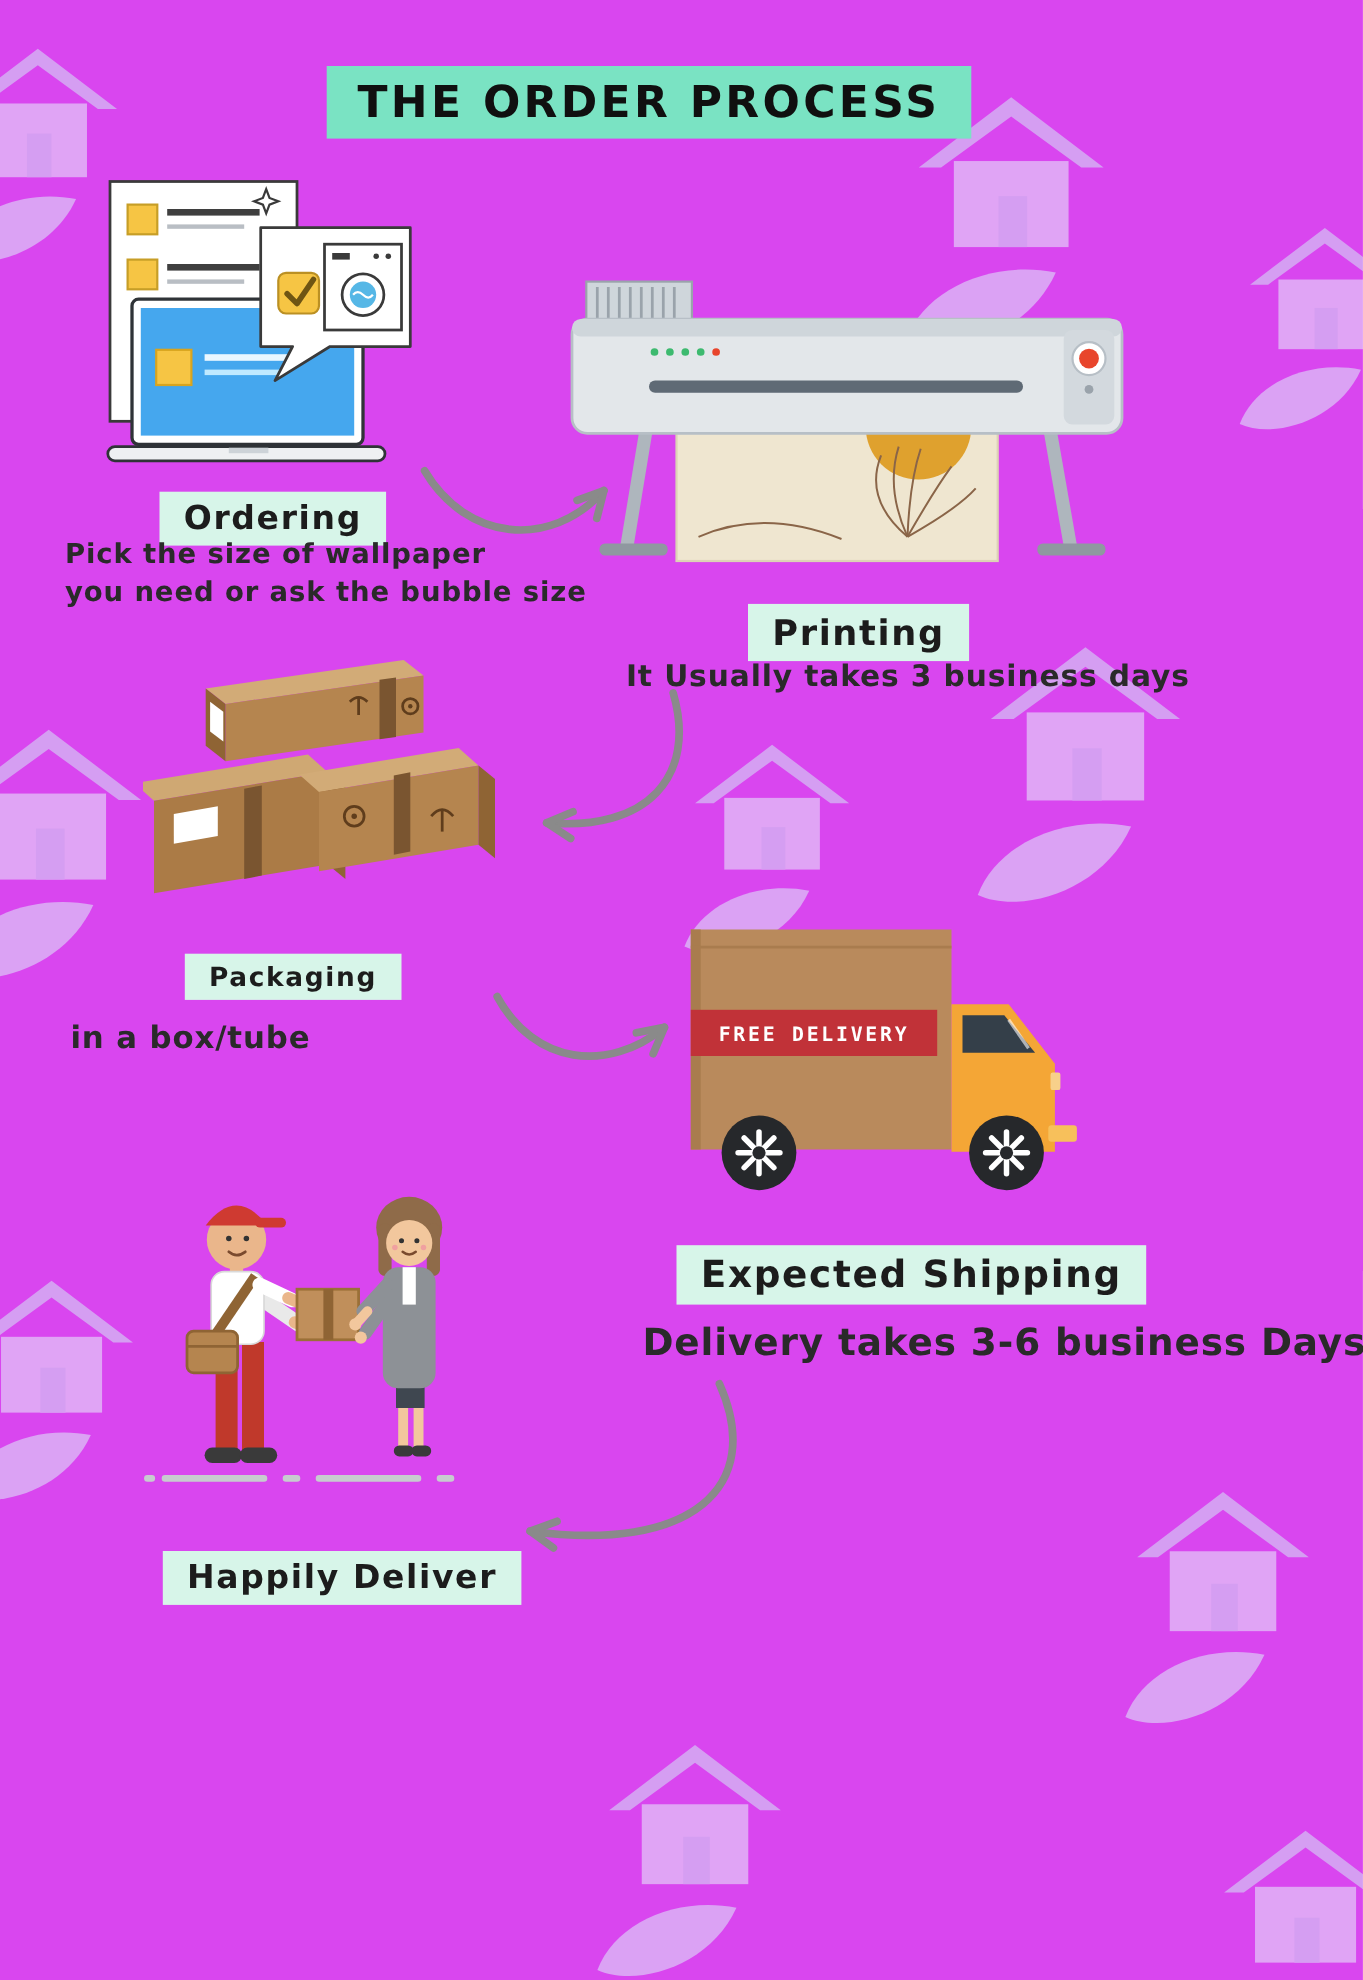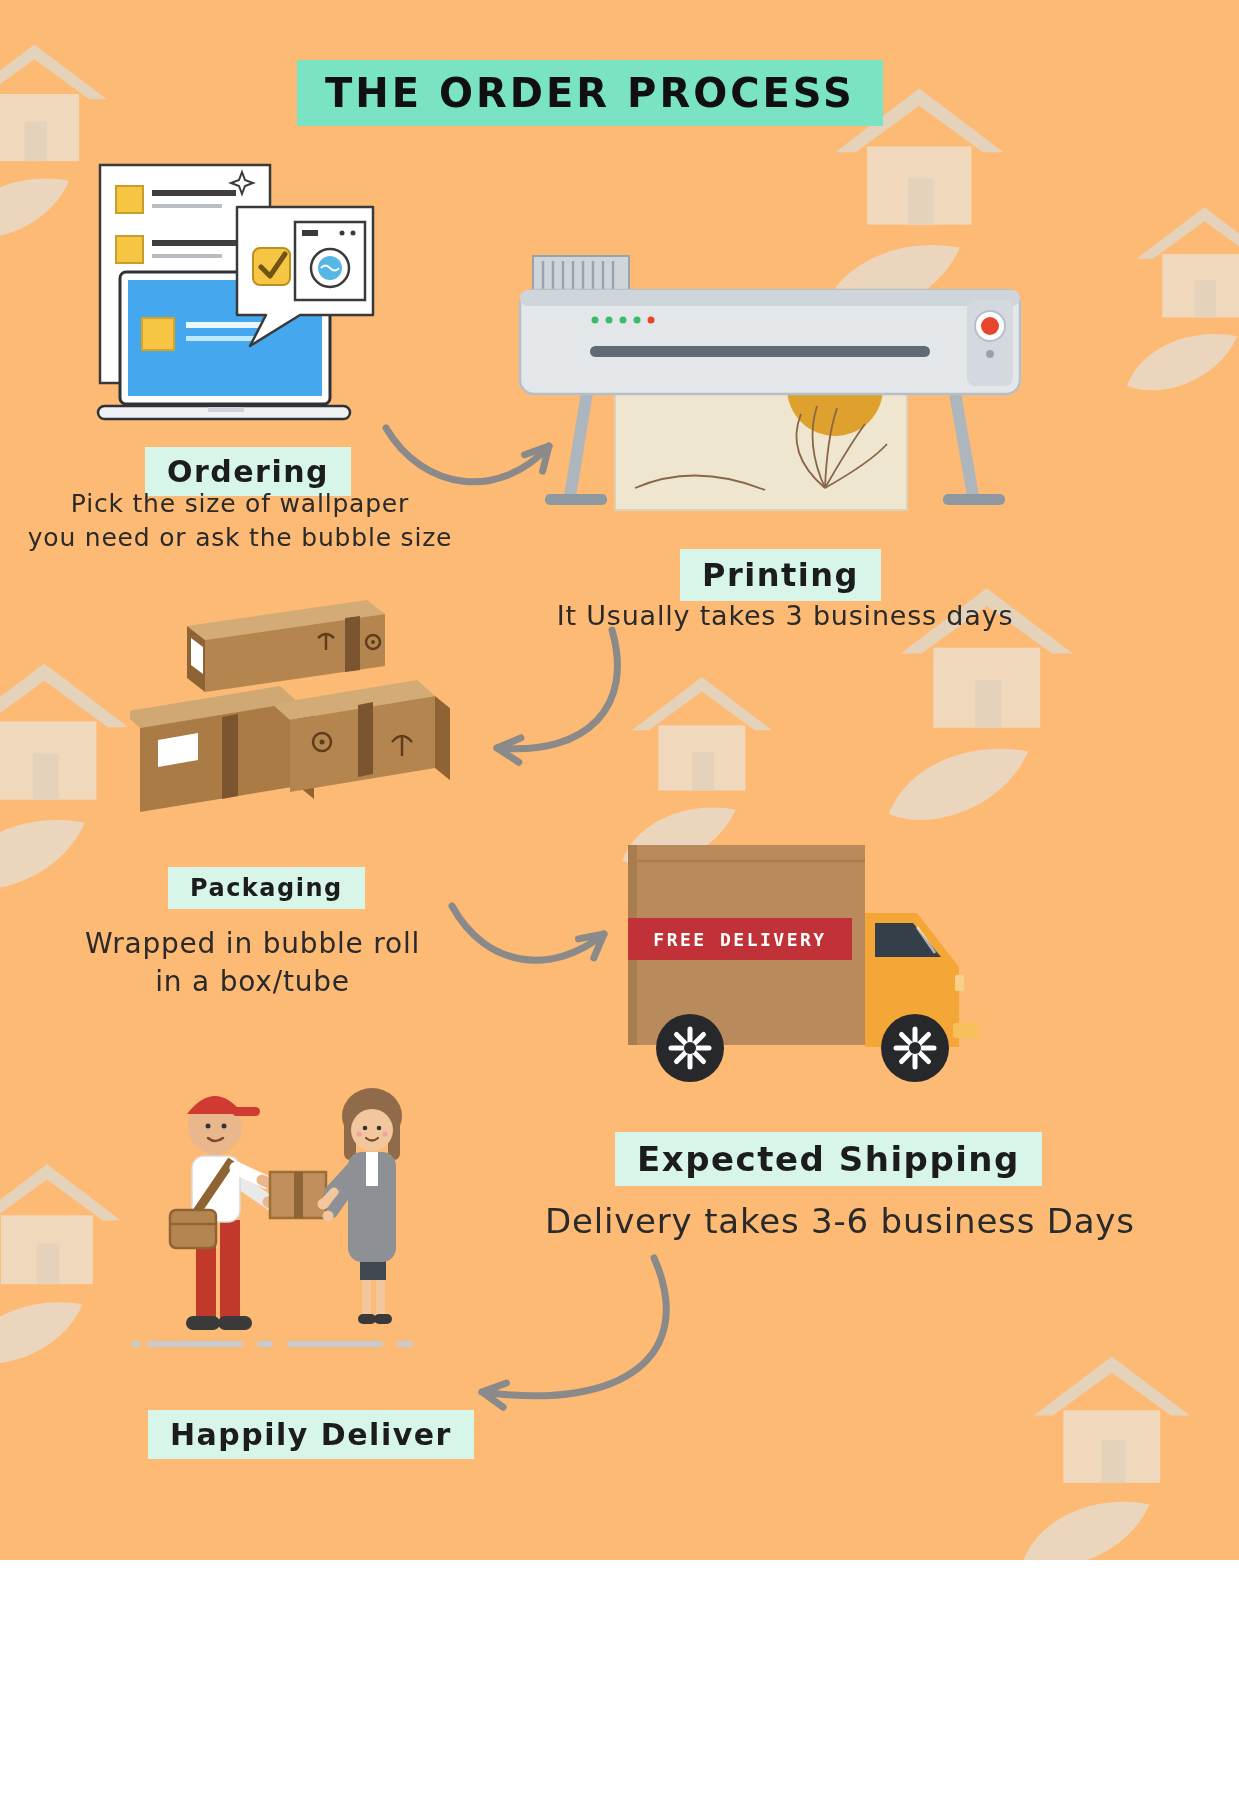--- a/index.html
+++ b/index.html
@@ -1,22 +1,22 @@
 <!DOCTYPE html>
 <html><head>
 <meta charset="utf-8">
 <style>
   html,body{margin:0;padding:0;background:#fff;}
-  .page{position:relative;width:1239px;height:1560px;margin:0 auto;background:#fdba74;overflow:hidden;
+  .page{position:relative;width:1239px;height:1800px;margin:0 auto;background:#d946ef;overflow:hidden;
         font-family:"DejaVu Sans","Liberation Sans",sans-serif;color:#222;}
   .title{position:absolute;left:297px;top:60px;background:#7ae3c3;color:#101010;
          font-weight:800;font-size:40px;letter-spacing:3px;padding:10px 28px;white-space:nowrap;}
   .step-label{position:absolute;background:#d7f5e9;color:#1c1c1c;font-weight:700;
               letter-spacing:1.5px;padding:7px 22px;white-space:nowrap;margin-top:12px;}
-  .desc{position:absolute;text-align:center;font-weight:400;color:#2a2a2a;letter-spacing:.8px;}
+  .desc{position:absolute;font-weight:700;color:#2a2a2a;letter-spacing:.8px;margin-left:39px;}
   .desc div{white-space:nowrap;}
   svg.illu{position:absolute;}
   svg.wm{position:absolute;opacity:.55;pointer-events:none;}
   svg.arrows{position:absolute;left:0;top:0;pointer-events:none;}
 </style>
 </head>
 <body>
 
 <div class="page">
 
@@ -232,21 +232,20 @@
       </g>
       <g>
         <circle cx="243" cy="42" r="7" fill="none" stroke="#5f3d1c" stroke-width="2.5"></circle>
         <circle cx="243" cy="42" r="2" fill="#5f3d1c"></circle>
       </g>
     </g>
   </svg>
 
   <div class="step-label" style="left:168px;top:855px;font-size:24px">Packaging</div>
   <div class="desc" style="left:25px;top:925px;width:455px;font-size:28px;line-height:38px">
-    <div>Wrapped in bubble roll</div>
     <div>in a box/tube</div>
   </div>
 
   <svg class="illu" style="left:615px;top:825px" width="390" height="285" viewBox="0 0 390 285">
 
     <g>
       <rect x="13" y="20" width="237" height="200" fill="#b98a5c"></rect>
       <rect x="13" y="20" width="9" height="200" fill="#a97c4e"></rect>
       <line x1="13" y1="36" x2="250" y2="36" stroke="#a97c4e" stroke-width="2.5"></line>
     </g>

